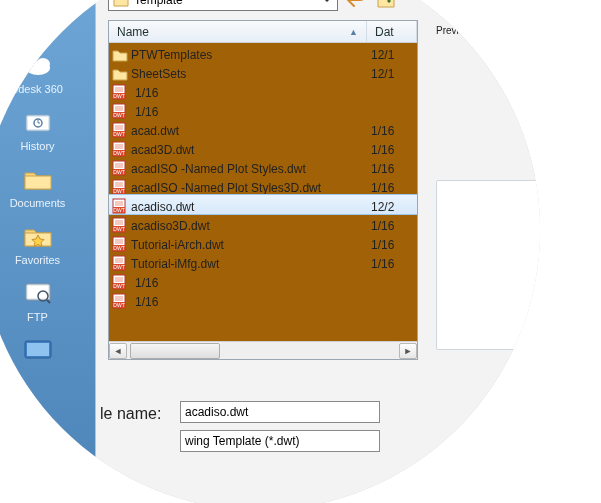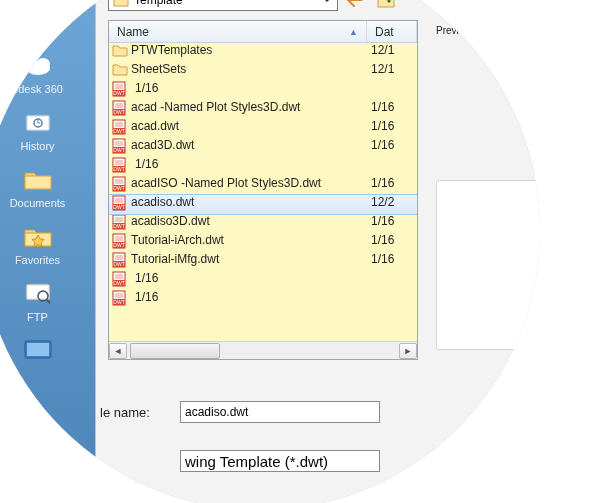--- a/index.html
+++ b/index.html
@@ -43,49 +43,49 @@
   .lookin .combo {
     flex: 0 0 230px; height: 22px; background:#fff; border:1px solid #7a7a7a;
     display:flex; align-items:center; padding:0 4px; font-size:12px;
     justify-content: space-between;
   }
   .lookin .combo .left { display:flex; align-items:center; gap:5px;}
   .toolbtn { width:24px; height:22px; display:flex; align-items:center; justify-content:center; }
 
   .listwrap {
     position: absolute; left: 12px; top: 70px; width: 310px; height: 340px;
-    background:#fef9c3; border:1px solid #9aa7b3;
+    background:#a16207; border:1px solid #9aa7b3;
   }
   .cols { display:flex; height:22px; background:linear-gradient(#f8fafd,#e7eef6); border-bottom:1px solid #c6d1dc; font-size:12px; color:#233; }
   .cols .c { padding:3px 8px; border-right:1px solid #d3dbe4; display:flex; align-items:center; }
   .cols .c.name { flex:1; justify-content:space-between;}
   .cols .c.date { width:50px; }
 
   .flist { overflow:hidden; }
-  .row { display:flex; align-items:flex-start; height:19px; font-size:12px; color:#222; }
+  .row { display:flex; align-items:flex-end; height:19px; font-size:12px; color:#222; }
   .row .ic { width:22px; display:flex; align-items:center; justify-content:center; }
   .row .nm { flex:1; white-space:nowrap; overflow:hidden; }
   .row .dt { width:50px; white-space:nowrap; overflow:hidden; padding-left:4px;}
   .row.sel { background:linear-gradient(#e9f3fd,#d7e9fb); outline:1px solid #9ec7ee; }
 
   .scrollbar { position:absolute; left:0; right:0; bottom:0; height:18px; background:#efefef; border-top:1px solid #d0d0d0; display:flex; align-items:center;}
   .scrollbar .arr { width:18px; height:16px; background:linear-gradient(#fdfdfd,#e6e6e6); border:1px solid #b8b8b8; border-radius:2px; display:flex; align-items:center; justify-content:center; font-size:9px; color:#555;}
   .scrollbar .track { flex:1; height:16px; margin:0 1px; position:relative;}
   .scrollbar .thumb { position:absolute; left:2px; top:0; width:90px; height:16px; background:linear-gradient(#f5f5f5,#dedede); border:1px solid #aeaeae; border-radius:2px;}
 
   .preview { position:absolute; left: 340px; top: 75px; font-size:10px; color:#222; }
 
   .previewbox {
     position:absolute; left: 340px; top: 230px; width: 180px; height: 170px;
     background:#fff; border:1px solid #cfd6dc; border-radius:2px;
   }
 
-  .flabel { position:absolute; left: 120px; top: 455px; font-size:13px; color:#222;}
+  .flabel { position:absolute; left: 120px; top: 455px; font-size:16px; color:#222;}
   .fname { position:absolute; left: 200px; top: 451px; width: 200px; height:22px; border:1px solid #8a8a8a; background:#fff; font-size:12px; padding:2px 4px; }
-  .ftype { position:absolute; left: 200px; top: 500px; width: 200px; height:22px; border:1px solid #8a8a8a; background:#fff; font-size:15px; padding:2px 4px; display:flex; align-items:center;}
+  .ftype { position:absolute; left: 200px; top: 480px; width: 200px; height:22px; border:1px solid #8a8a8a; background:#fff; font-size:12px; padding:2px 4px; display:flex; align-items:center;}
 
   
   .folder-y { width:16px; height:14px; }
   .dwt { width:16px; height:16px; }
   .chev { font-size:9px; color:#5b7ea6; }
 </style>
 </head>
 <body>
 
 <div class="clip">
@@ -225,21 +225,20 @@
           </div>
           <div class="row">
             <span class="ic">
               <svg class="dwt">
                 <rect x="1" y="1" width="12" height="14" fill="#fff" stroke="#b33"></rect>
                 <rect x="1" y="9" width="12" height="6" fill="#d94a2f"></rect>
                 <text x="7" y="14" font-size="5" fill="#fff" text-anchor="middle" font-family="Arial">DWT</text>
                 <rect x="3" y="3" width="8" height="5" fill="#f3c9c0"></rect>
               </svg>
             </span>
-            <span class="nm">acad -Named Plot Styles3D.dwt</span>
             <span class="dt">1/16</span>
           </div>
           <div class="row">
             <span class="ic">
               <svg class="dwt">
                 <rect x="1" y="1" width="12" height="14" fill="#fff" stroke="#b33"></rect>
                 <rect x="1" y="9" width="12" height="6" fill="#d94a2f"></rect>
                 <text x="7" y="14" font-size="5" fill="#fff" text-anchor="middle" font-family="Arial">DWT</text>
                 <rect x="3" y="3" width="8" height="5" fill="#f3c9c0"></rect>
               </svg>
@@ -261,20 +260,21 @@
           </div>
           <div class="row">
             <span class="ic">
               <svg class="dwt">
                 <rect x="1" y="1" width="12" height="14" fill="#fff" stroke="#b33"></rect>
                 <rect x="1" y="9" width="12" height="6" fill="#d94a2f"></rect>
                 <text x="7" y="14" font-size="5" fill="#fff" text-anchor="middle" font-family="Arial">DWT</text>
                 <rect x="3" y="3" width="8" height="5" fill="#f3c9c0"></rect>
               </svg>
             </span>
+            <span class="nm">acadISO -Named Plot Styles.dwt</span>
             <span class="dt">1/16</span>
           </div>
           <div class="row">
             <span class="ic">
               <svg class="dwt">
                 <rect x="1" y="1" width="12" height="14" fill="#fff" stroke="#b33"></rect>
                 <rect x="1" y="9" width="12" height="6" fill="#d94a2f"></rect>
                 <text x="7" y="14" font-size="5" fill="#fff" text-anchor="middle" font-family="Arial">DWT</text>
                 <rect x="3" y="3" width="8" height="5" fill="#f3c9c0"></rect>
               </svg>

